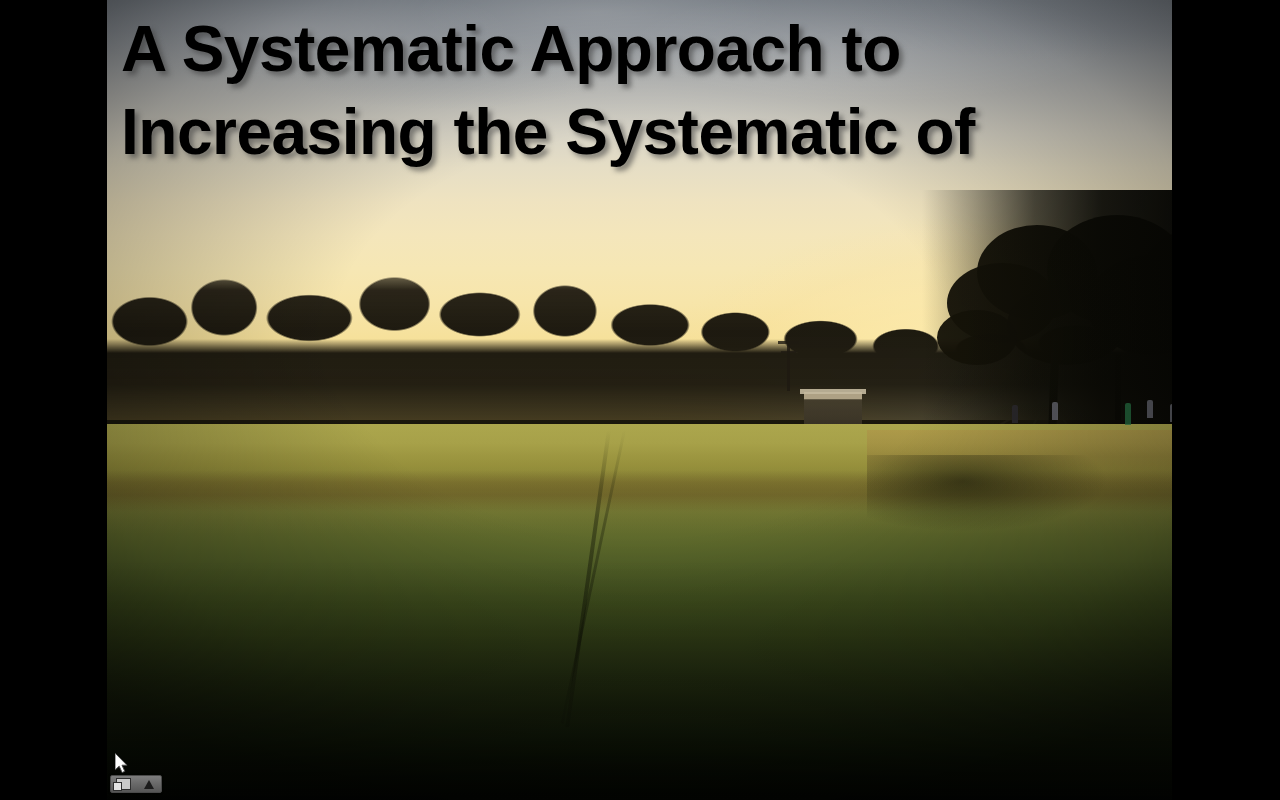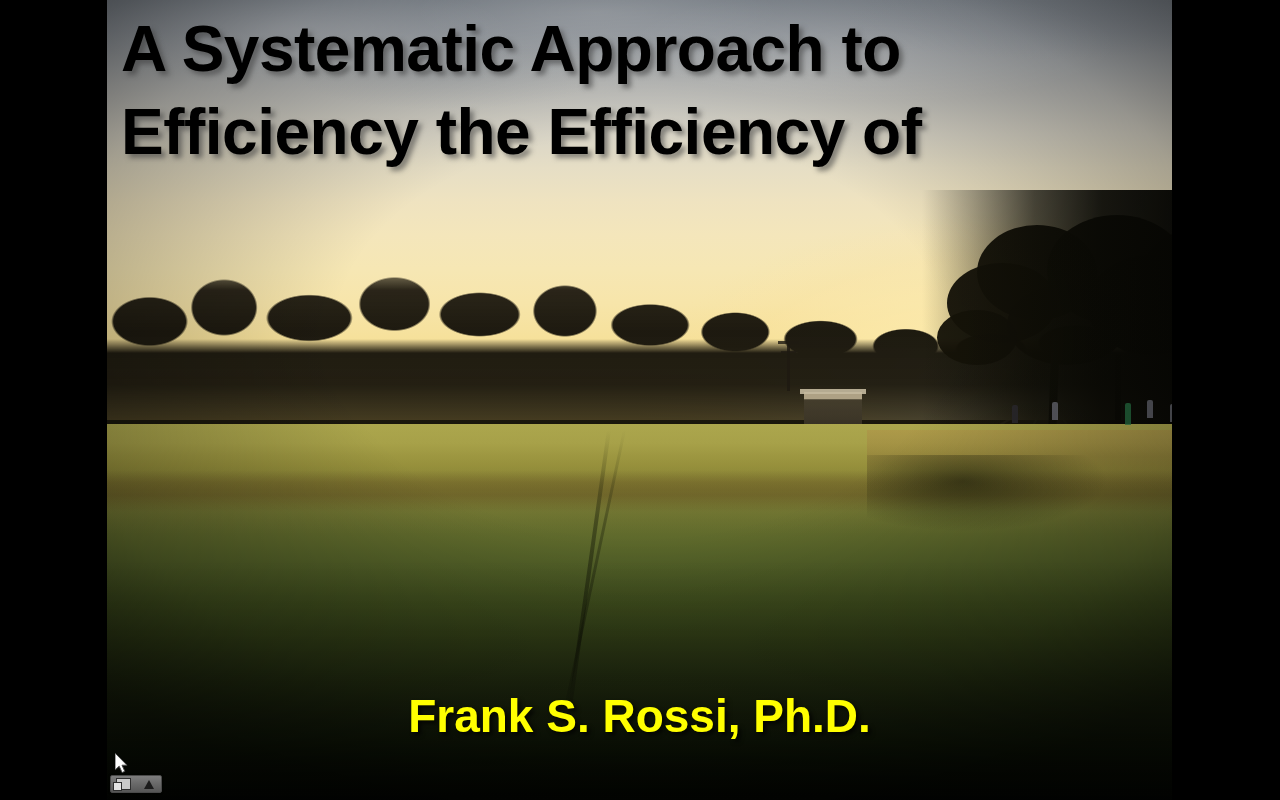--- a/index.html
+++ b/index.html
@@ -525,24 +525,23 @@
       <div class="person" style="left:945px; top:402px;"></div>
       <div class="person green" style="left:1018px;top:403px; height:22px;"></div>
       <div class="person" style="left:1040px;top:400px;"></div>
       <div class="person" style="left:1063px;top:404px;"></div>
 
       <div class="vignette"></div>
     </div>
 
     <div class="title-block">
       <div class="title-line">A Systematic Approach to</div>
-      <div class="title-line">Efficiency the Efficiency of</div>
+      <div class="title-line">Increasing the Systematic of</div>
     </div>
 
-    <div class="presenter">Frank S. Rossi, Ph.D.</div>
   </div>
 
   <div class="showbar">
     <div class="showbar-btn" title="Slide">
       <span class="slide-glyph"></span>
     </div>
     <div class="showbar-btn" title="Popup menu">
       <span class="tri-glyph"></span>
     </div>
   </div>

